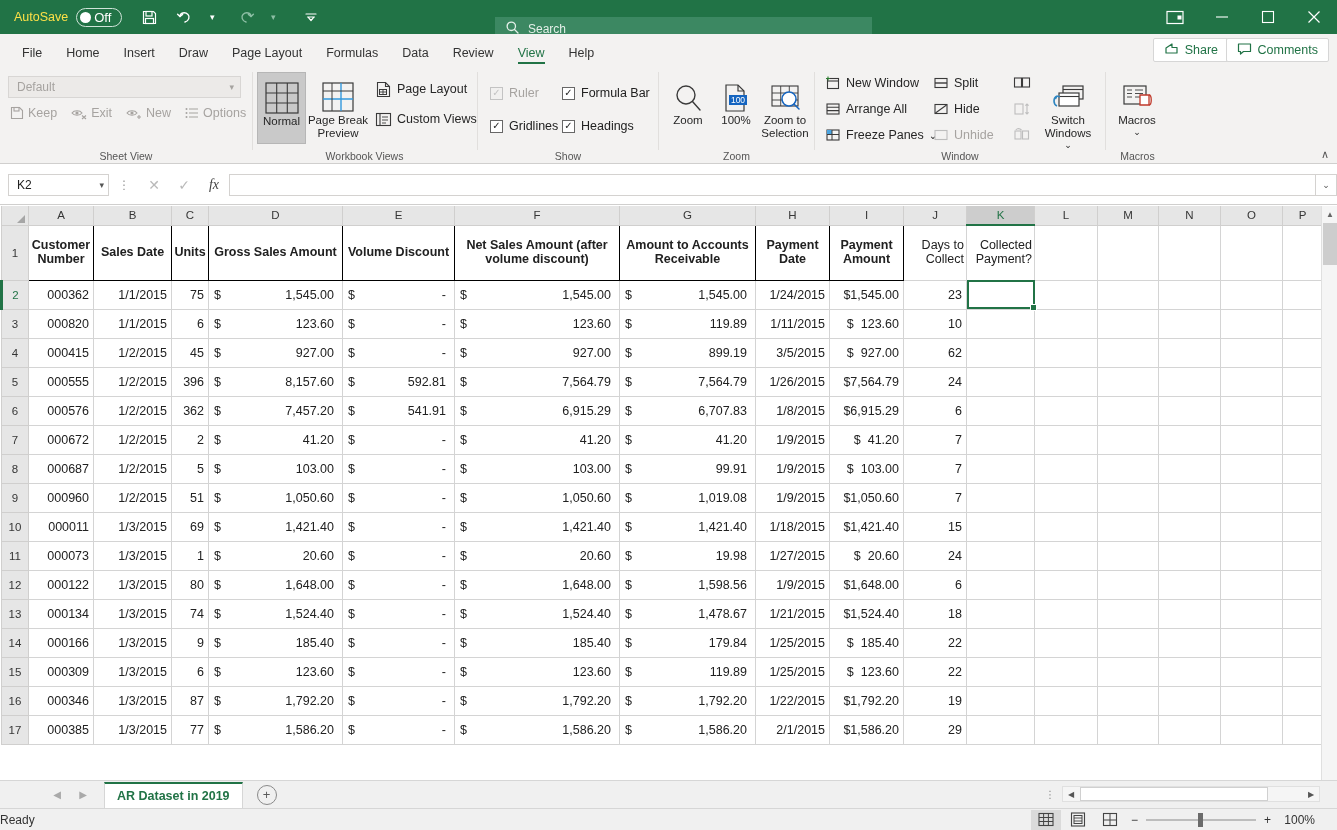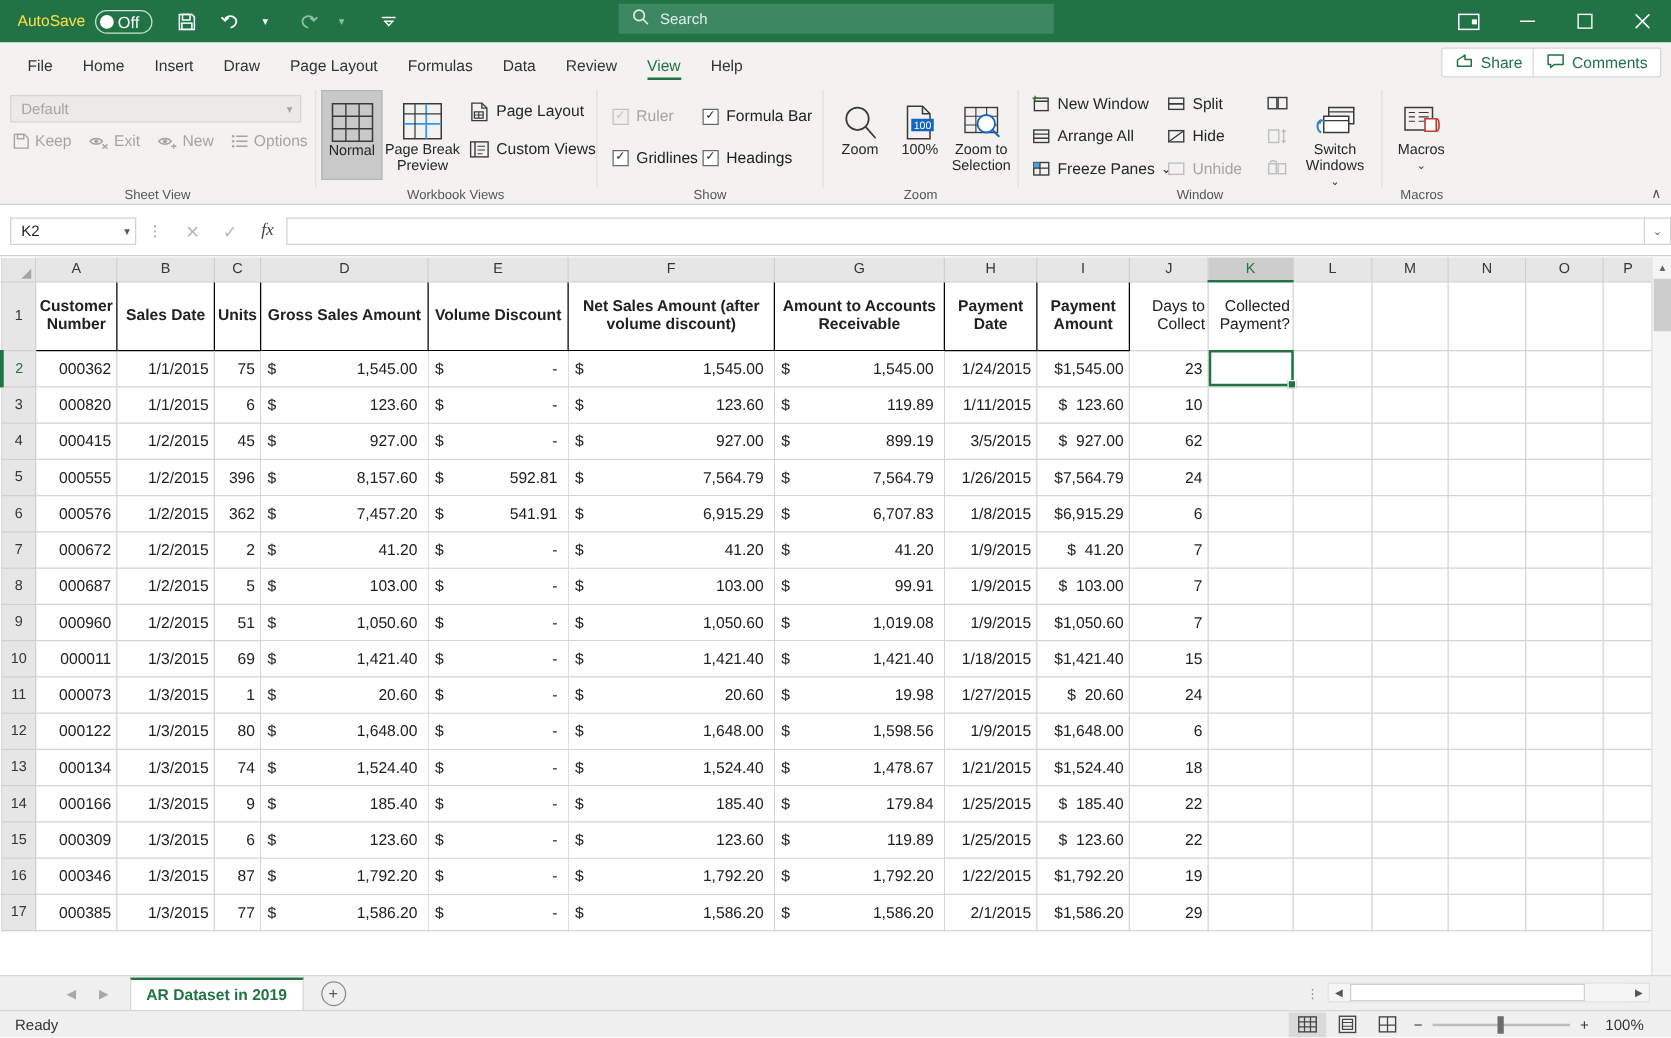--- a/index.html
+++ b/index.html
@@ -28,21 +28,21 @@
   .autosave-knob { width: 11px; height: 11px; border-radius: 50%; background: #fff; flex: none; }
   .tb-icon {
     color: #ffffff; display: inline-flex; align-items: center; justify-content: center;
     height: 26px; min-width: 26px;
   }
   .tb-icon.disabled { color: #8dbfa5; }
   .tb-icon svg { display: block; }
   .caret-sm { font-size: 9px; margin-left: 1px; }
 
   .searchbox {
-    position: absolute; left: 495px; top: 3px; width: 348px; height: 24px;
+    position: absolute; left: 495px; top: 17px; width: 377px; height: 24px;
     background: #3c8862; display: flex; align-items: center; gap: 8px; padding-left: 10px;
   }
   .searchbox .sb-text { color: #e3efe8; font-size: 12px; }
 
   .win-ctrl { position: absolute; top: 0; height: 34px; width: 46px;
     display: flex; align-items: center; justify-content: center; color: #fff; }
 
   
   .ribbon-tabs {
     position: absolute; left: 0; top: 34px; width: 1337px; height: 32px;
@@ -202,21 +202,21 @@
   .hscroll .harr { width: 16px; text-align: center; color: #555; font-size: 8px; }
   .hscroll .hthumb { flex: 1; height: 14px; background: #fff; border: 1px solid #d0d0d0; margin: 0 1px; }
   .hscroll .hthumb.small { flex: none; width: 32px; background: #f5f5f5; border: none; }
 
   
   .statusbar {
     position: absolute; left: 0; top: 808px; width: 1337px; height: 22px;
     background: #f0f0f0; border-top: 1px solid #d6d6d6; display: flex; align-items: center;
     font-size: 12px; color: #333;
   }
-  .status-text { margin-left: 12px; }
+  .status-text { margin-left: 0; }
   .view-btns { position: absolute; right: 212px; display: flex; gap: 2px; align-items: center; }
   .vbtn { width: 30px; height: 20px; display: flex; align-items: center; justify-content: center; color: #444; }
   .vbtn.active { background: #dadada; }
   .zoom-ctl { position: absolute; right: 22px; display: flex; align-items: center; gap: 8px; }
   .zslider { width: 110px; height: 14px; position: relative; }
   .zslider .track { position: absolute; top: 6px; left: 0; width: 110px; height: 2px; background: #bdbdbd; }
   .zslider .knob { position: absolute; top: 0; left: 52px; width: 5px; height: 14px; background: #6b6b6b; }
   .zpct { width: 36px; text-align: right; font-size: 12px; }
 </style>
 </head>

